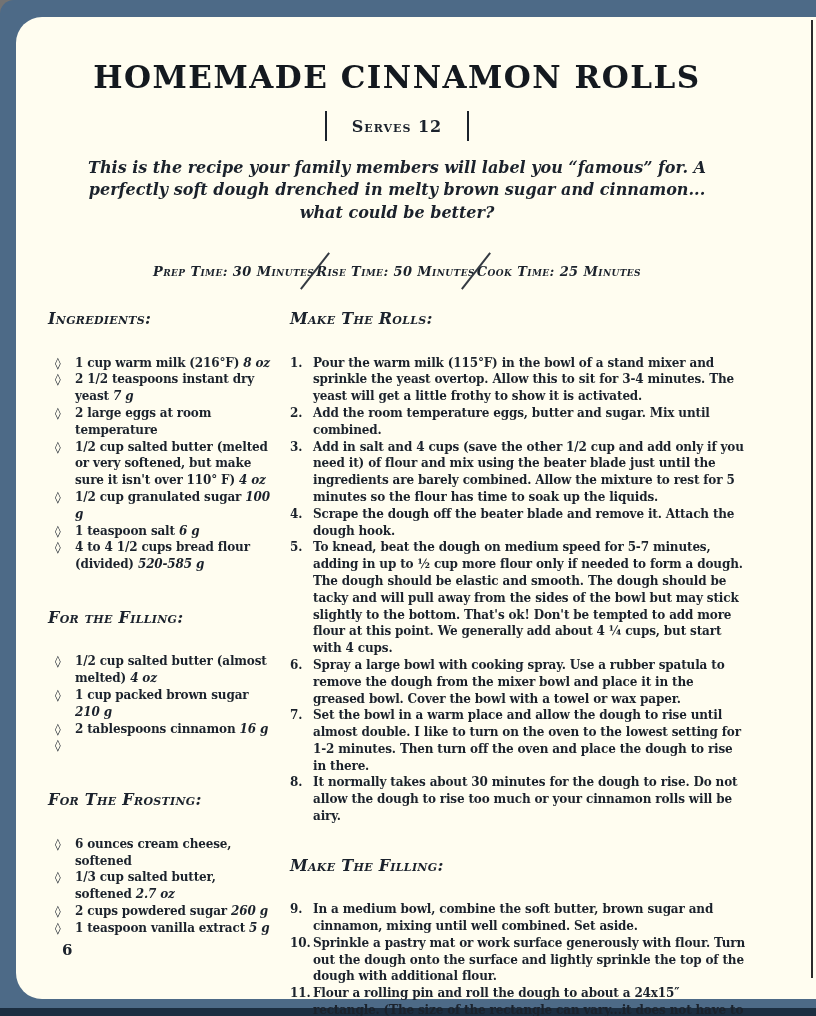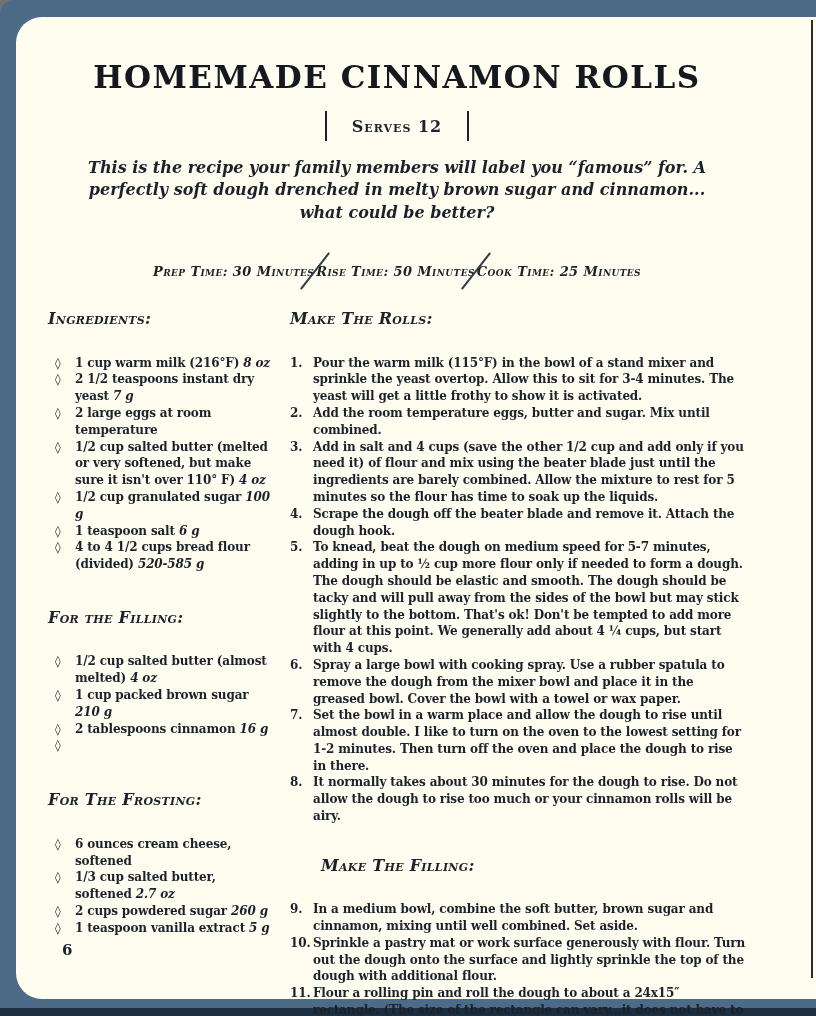--- a/index.html
+++ b/index.html
@@ -38,21 +38,21 @@
   
   .columns { display:flex; gap:14px; margin-top:14px; font-size:12px;
              line-height:1.4; letter-spacing:-0.15px; font-weight:700; }
   .col-left { flex:0 0 228px; }
   .col-right { flex:1; min-width:0; }
 
   .section-heading { font-variant:small-caps; font-style:italic; font-weight:700;
                      font-size:16px; letter-spacing:0.3px; margin:0 0 24px; }
   .mt-filling { margin-top:34px; }
   .mt-frosting { margin-top:36px; }
-  .mt-makefilling { margin-top:30px;margin-left:31px; }
+  .mt-makefilling { margin-top:30px; }
 
   ul.ing-list, ol.step-list { list-style:none; margin:0; padding:0; }
   .ing { display:flex; }
   .diamond { flex:0 0 20px; margin-left:7px; font-size:11.5px; font-weight:400; }
   .ing-body { flex:1; margin:0; }
   .amt { font-style:italic; }
   .amt::before { content:" "; }
 
   .step { display:flex; }
   .num { flex:0 0 23px; }

